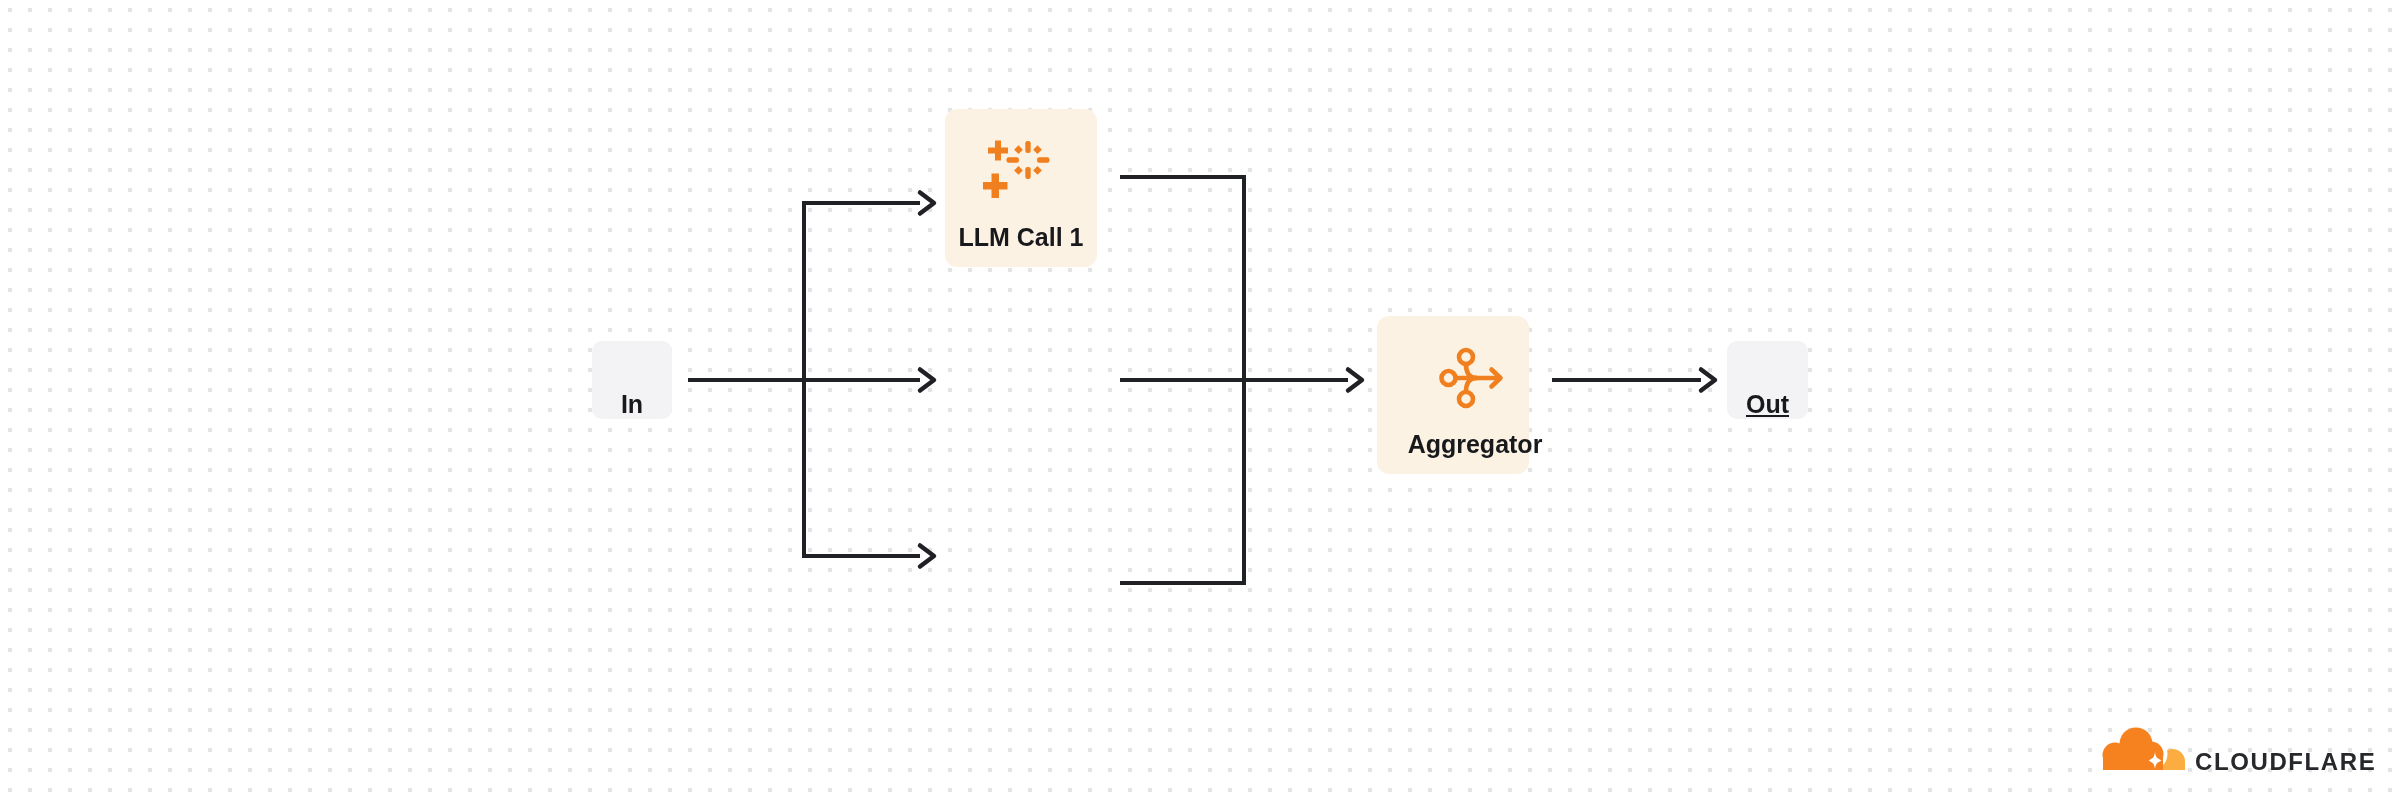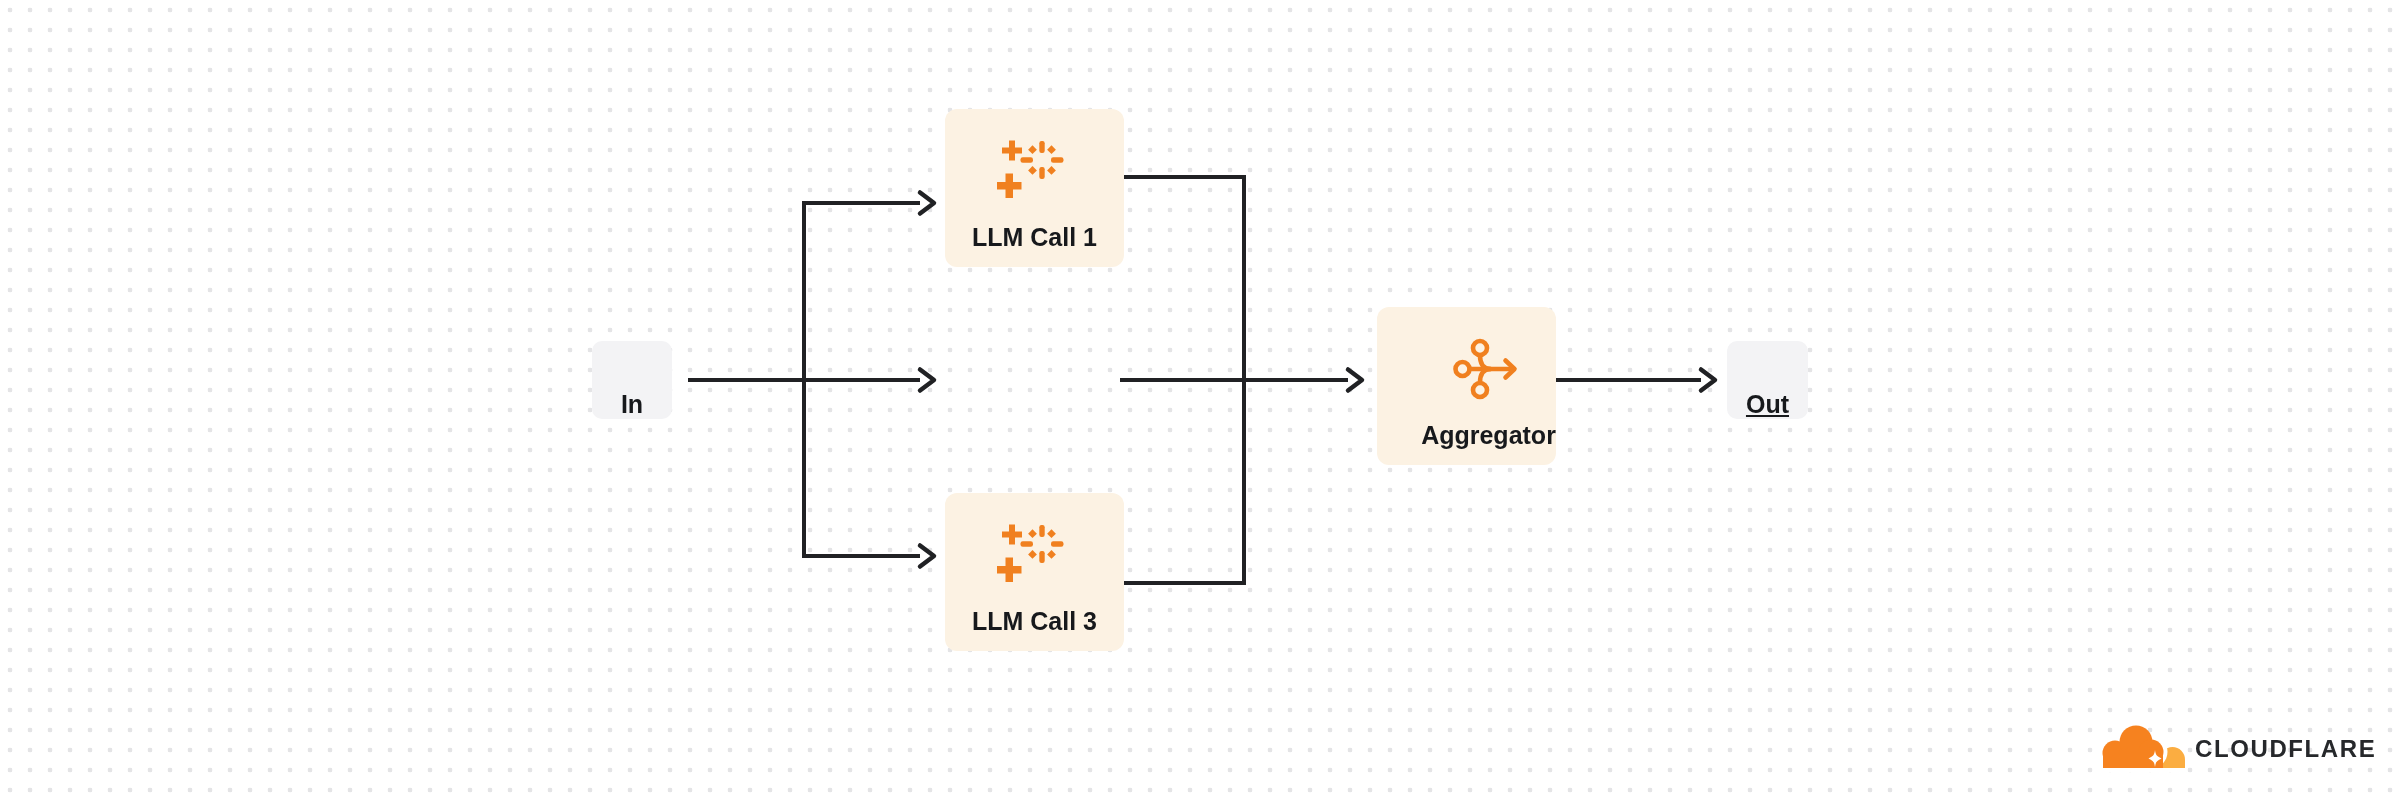--- a/index.html
+++ b/index.html
@@ -29,39 +29,39 @@
   .node{
     position:absolute;display:flex;flex-direction:column;align-items:center;
     color:var(--text-dark);font-weight:bold;
   }
   .node-io{
     background:var(--node-gray);border-radius:10px;
     justify-content:flex-end;font-size:25px;
   }
   .node-cream{
     background:var(--node-cream);border-radius:12px;
-    width:179px;height:158px;padding-top:26px;
+    width:152px;height:158px;padding-top:26px;
   }
   .node-label{margin-top:auto;padding-bottom:17px;font-size:25px;line-height:1;color:var(--text-dark);}
   #node-in{left:592px;top:341px;width:80px;height:78px;}
   #node-out{left:1727px;top:341px;width:81px;height:78px;text-decoration:underline;}
   #node-llm1{left:945px;top:109px;}
   #node-llm2{left:945px;top:301px;}
   #node-llm3{left:945px;top:493px;}
-  #node-aggregator{left:1377px;top:307px;padding-left:44px;}
+  #node-aggregator{left:1377px;top:316px;padding-left:44px;}
   .node-icon{width:80px;height:70px;flex:0 0 auto;}
   .agg-icon{width:74px;height:68px;margin-top:2px;}
   .diagram-title{
     position:absolute;left:30px;top:730px;
     font-size:35px;font-weight:bold;color:var(--text-dark);
     letter-spacing:-0.3px;line-height:36px;
   }
   .brand{
     position:absolute;left:2094px;top:720px;height:54px;
-    display:flex;align-items:center;gap:9px;
+    display:flex;align-items:flex-end;gap:9px;
   }
   .brand-cloud{width:92px;height:50px;}
   .brand-word{
     font-size:24px;font-weight:bold;color:#26282b;
     letter-spacing:1.6px;line-height:1;padding-top:3px;
   }
 </style>
 </head>
 <body>
 
@@ -105,37 +105,20 @@
         <path d="M37.5 10.3 l4.4 4.4 -4.4 4.4 -4.4 -4.4 z"></path>
         <path d="M56.5 10.3 l4.4 4.4 -4.4 4.4 -4.4 -4.4 z"></path>
         <path d="M37.5 31 l4.4 4.4 -4.4 4.4 -4.4 -4.4 z"></path>
         <path d="M56.5 31 l4.4 4.4 -4.4 4.4 -4.4 -4.4 z"></path>
       </g>
     </svg>
     <span class="node-label">LLM Call 1</span>
   </div>
 
 
-  <div class="node node-cream" id="node-llm3">
-    <svg class="node-icon" viewBox="0 0 80 70" xmlns="http://www.w3.org/2000/svg">
-      <g fill="var(--accent-orange)">
-        <path d="M14 5.5 h6 v7 h7 v6 h-7 v7 h-6 v-7 h-7 v-6 h7 z"></path>
-        <path d="M10.5 38.5 h7.5 v8.5 h8.5 v7.5 h-8.5 v8.5 h-7.5 v-8.5 h-8.5 v-7.5 h8.5 z"></path>
-        <rect x="44.3" y="6" width="5.4" height="12" rx="2.2"></rect>
-        <rect x="44.3" y="32" width="5.4" height="12" rx="2.2"></rect>
-        <rect x="25.5" y="22.3" width="12.5" height="5.4" rx="2.2"></rect>
-        <rect x="56" y="22.3" width="12.5" height="5.4" rx="2.2"></rect>
-        <path d="M37.5 10.3 l4.4 4.4 -4.4 4.4 -4.4 -4.4 z"></path>
-        <path d="M56.5 10.3 l4.4 4.4 -4.4 4.4 -4.4 -4.4 z"></path>
-        <path d="M37.5 31 l4.4 4.4 -4.4 4.4 -4.4 -4.4 z"></path>
-        <path d="M56.5 31 l4.4 4.4 -4.4 4.4 -4.4 -4.4 z"></path>
-      </g>
-    </svg>
-    <span class="node-label">LLM Call 3</span>
-  </div>
 
   <div class="node node-cream" id="node-aggregator">
     <svg class="node-icon agg-icon" viewBox="0 0 74 68" xmlns="http://www.w3.org/2000/svg">
       <g stroke="var(--accent-orange)" stroke-width="4.6" fill="none" stroke-linecap="round" stroke-linejoin="round">
         <circle cx="28" cy="13" r="7"></circle>
         <circle cx="10.5" cy="34" r="7"></circle>
         <circle cx="28" cy="55" r="7"></circle>
         <path d="M 18 34 L 60 34"></path>
         <path d="M 28 20.5 C 28 27.5 30.5 34 38.5 34"></path>
         <path d="M 28 47.5 C 28 40.5 30.5 34 38.5 34"></path>

